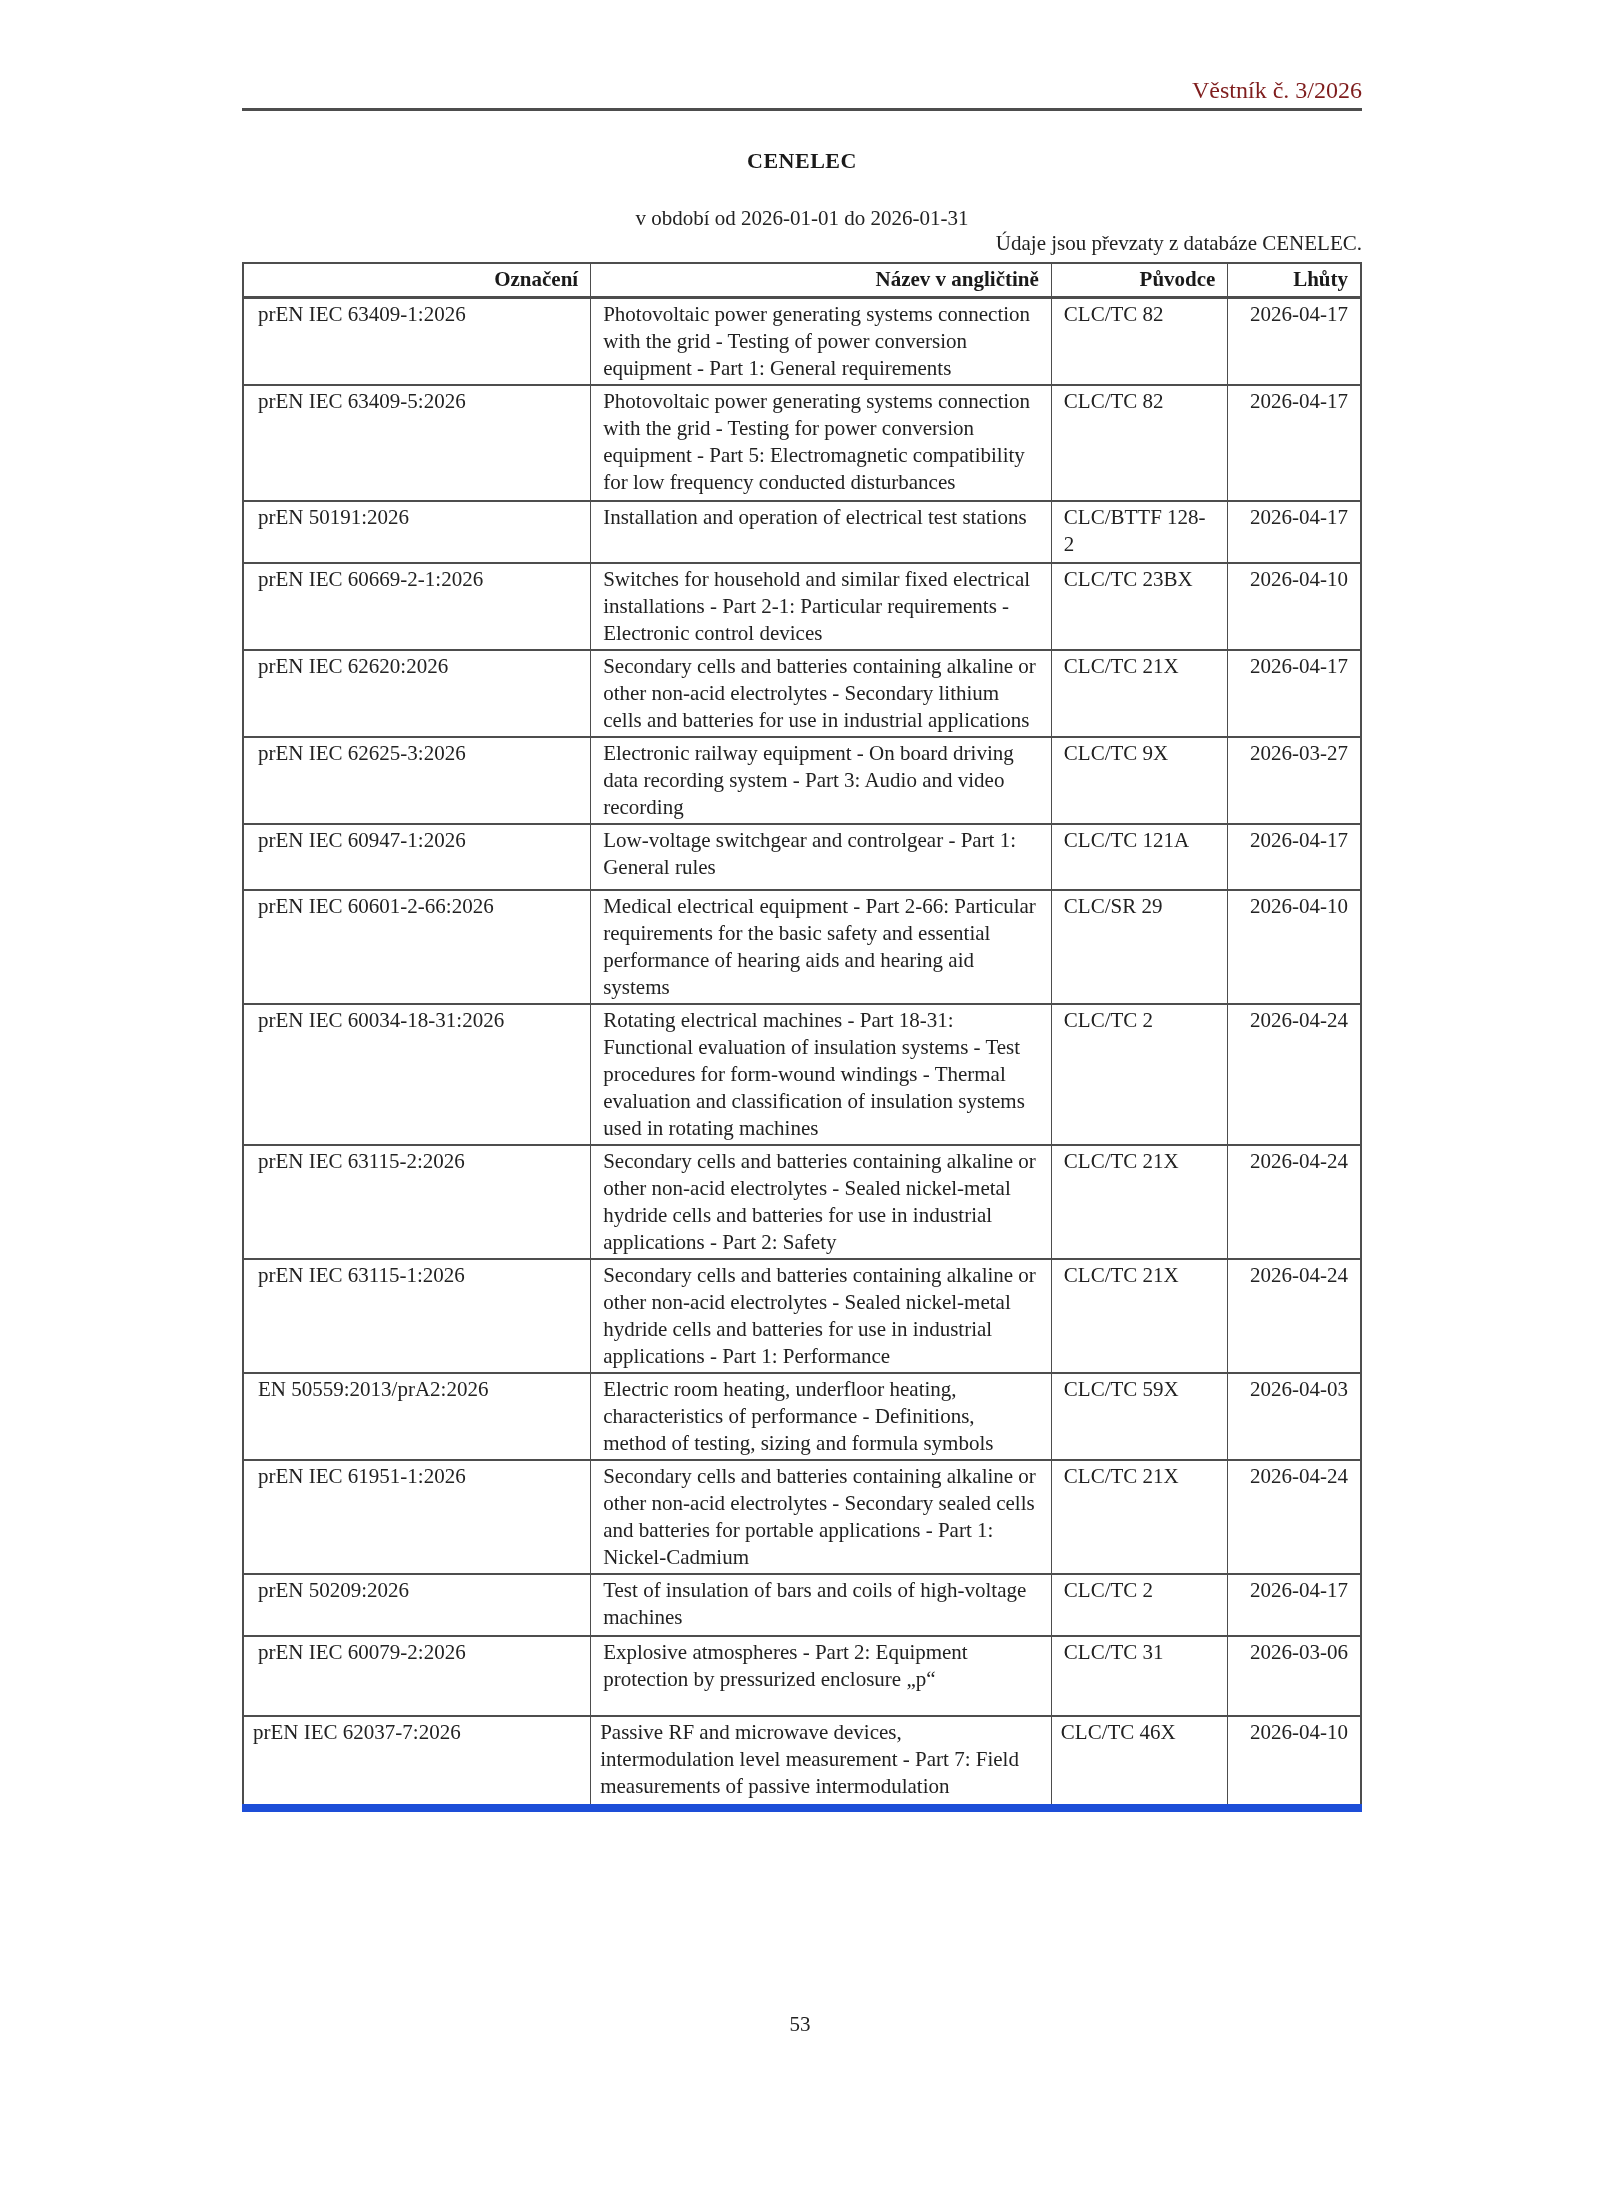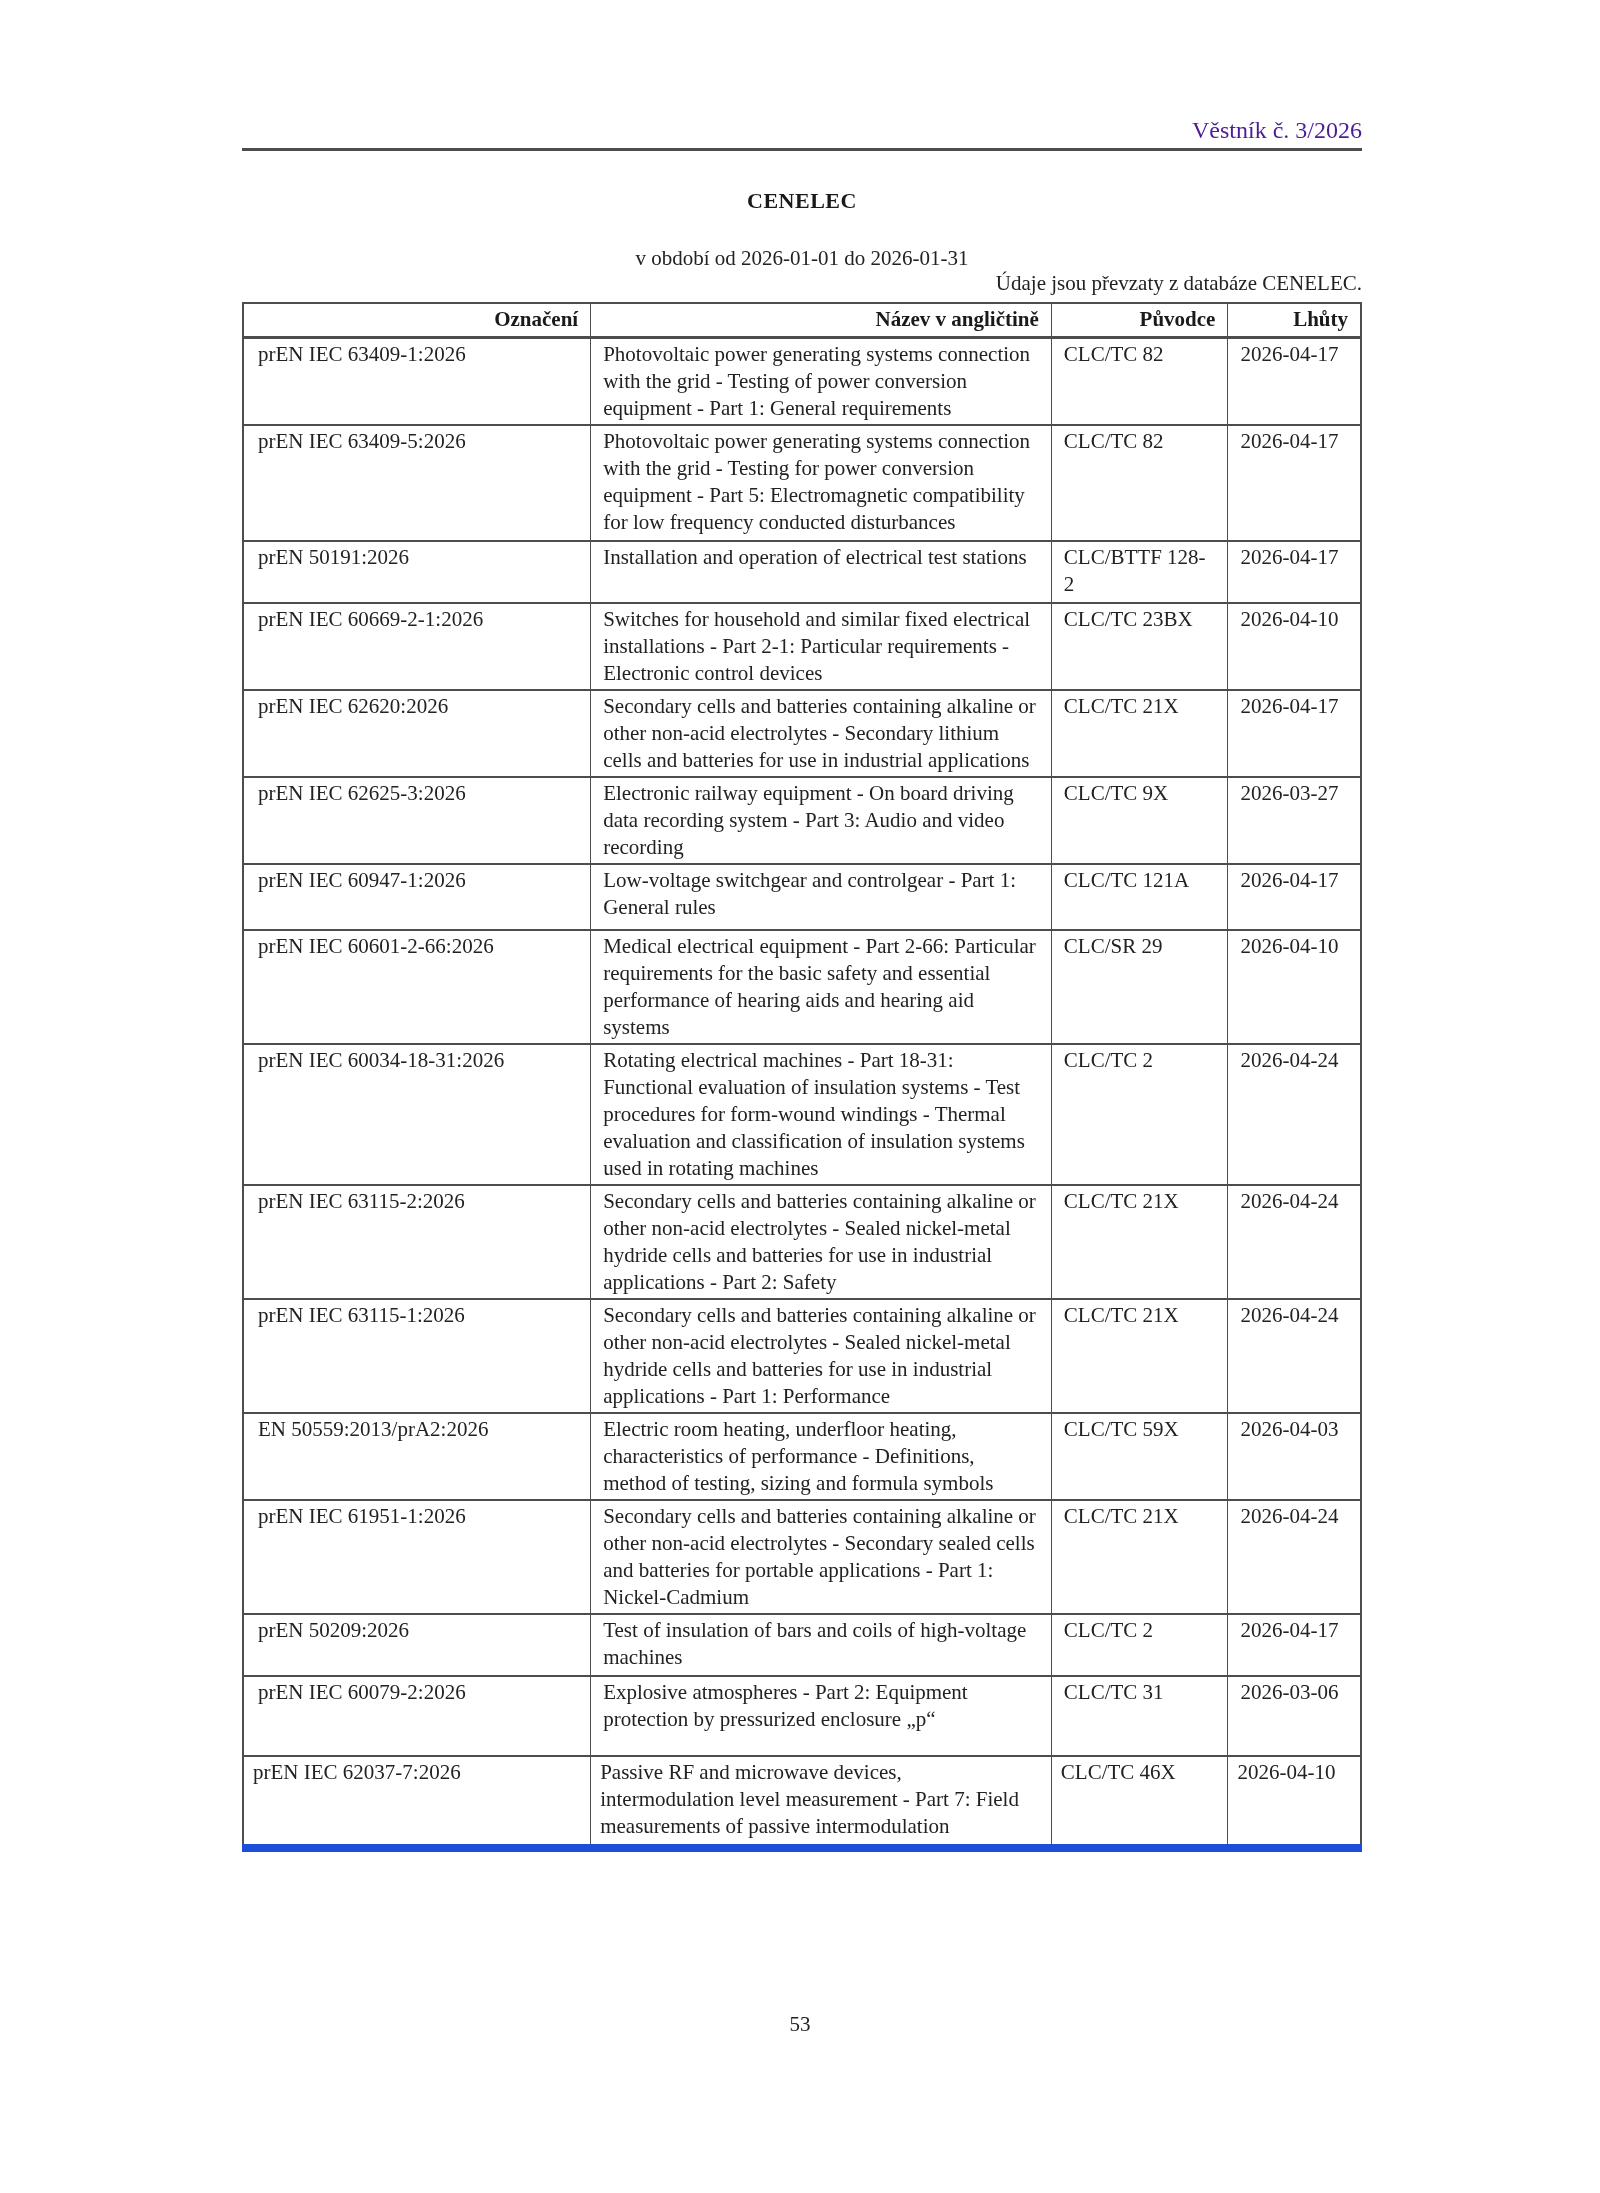--- a/index.html
+++ b/index.html
@@ -15,25 +15,25 @@
     color: #1c1c1c;
     -webkit-font-smoothing: antialiased;
   }
   .content {
     position: absolute;
     left: 242px;
     top: 0;
     width: 1120px;
   }
   .masthead {
-    margin-top: 116px;
+    margin-top: 76px;
     text-align: right;
     font-size: 24px;
     line-height: 28px;
-    color: #4c1d95;
+    color: #7f1d1d;
   }
   .masthead-rule {
     margin-top: 4px;
     border: 0;
     border-top: 3px solid #4d4d4d;
     height: 0;
   }
   .doc-title {
     margin-top: 37px;
     text-align: center;
@@ -83,21 +83,21 @@
     border-top: 2px solid #4d4d4d;
     border-bottom: 2px solid #4d4d4d;
     vertical-align: top;
     padding: 2px 12px 2px 12px;
     line-height: 27px;
     box-sizing: border-box;
     color: #222;
     overflow: hidden;
   }
   table.standards td:first-child { border-left: 2px solid #4d4d4d; padding-left: 14px; }
-  table.standards td:last-child { border-right: 2px solid #4d4d4d; }
+  table.standards td:last-child { border-right: 2px solid #4d4d4d; text-align: right; }
   table.standards tr:last-child td { border-bottom: 8px solid #1d4ed8; padding-left: 9px; }
   
   table.standards tbody tr:nth-child(2) td  { height: 116px; }
   table.standards tbody tr:nth-child(3) td  { height: 62px; }
   table.standards tbody tr:nth-child(7) td  { height: 66px; }
   table.standards tbody tr:nth-child(14) td { height: 62px; border-radius: 11px; }
   table.standards tbody tr:nth-child(15) td { height: 80px; }
   table.standards tbody tr:nth-child(16) td { height: 92px; }
   .page-number {
     position: absolute;

